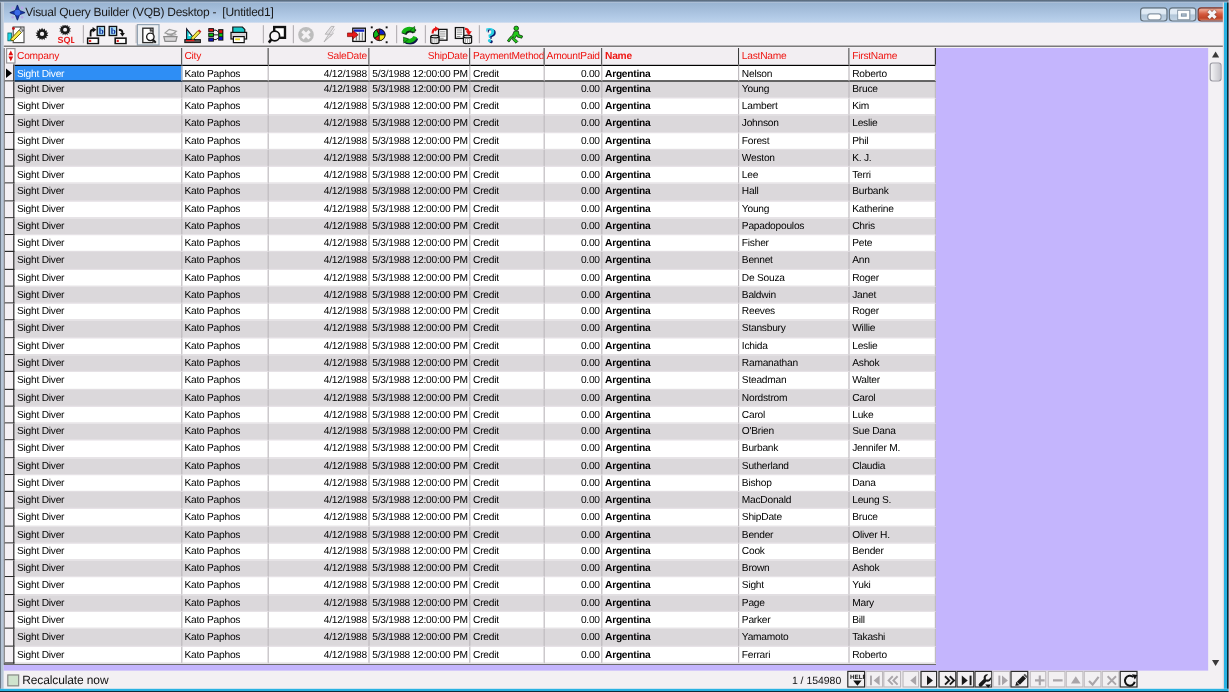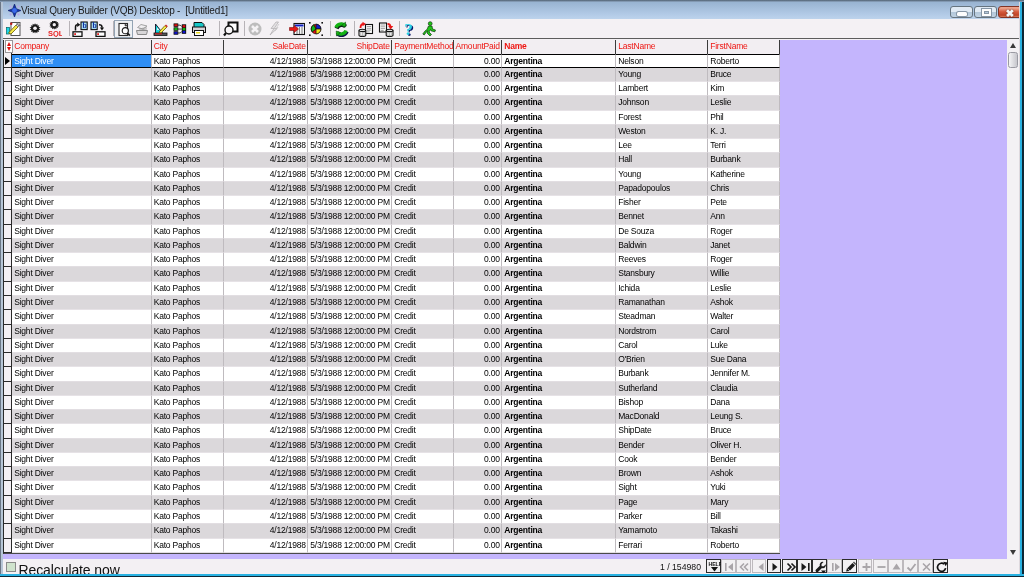--- a/index.html
+++ b/index.html
@@ -78,21 +78,21 @@
 #vsb .ar { position:absolute; left:3.5px; width:0; height:0; border-left:3.5px solid transparent; border-right:3.5px solid transparent; }
 #vsb .up { top:3.5px; border-bottom:5px solid #3a3a3a; }
 #vsb .dn { bottom:4px; border-top:5px solid #3a3a3a; }
 #vsb .thumb { position:absolute; left:1px; top:12px; width:10.5px; height:16px; border:1px solid #9a9aa2; border-radius:2.5px;
   background:linear-gradient(90deg,#f4f4f6,#c6c6cc); }
 
 
 
 #status { position:absolute; left:3px; top:558.5px; width:1017px; height:15.5px; background:#f3f0f3; }
 #cb { position:absolute; left:3px; top:3.5px; width:9.5px; height:9.5px; border:1px solid #8a8a8a; background:#cfe3cd; }
-#status .lbl { position:absolute; left:15.5px; top:3px; font-size:14px; letter-spacing:-0.1px; color:#111; }
+#status .lbl { position:absolute; left:15.5px; top:3px; font-size:10px; letter-spacing:-0.1px; color:#111; }
 #cnt { position:absolute; left:560px; width:138px; top:3px; font-size:8.7px; color:#111; text-align:right; }
 
 
 #nav { position:absolute; left:703px; top:0px; height:15.5px; }
 .nb { position:absolute; top:0.5px; width:14.9px; height:13.8px; background:#f2f0f2; }
 .nb.en { border:1.4px solid #2b2b2b; }
 .nb.di { border:1px solid #bdb9bd; }
 .nb svg { position:absolute; left:0; top:0; }
 </style>
 </head>

